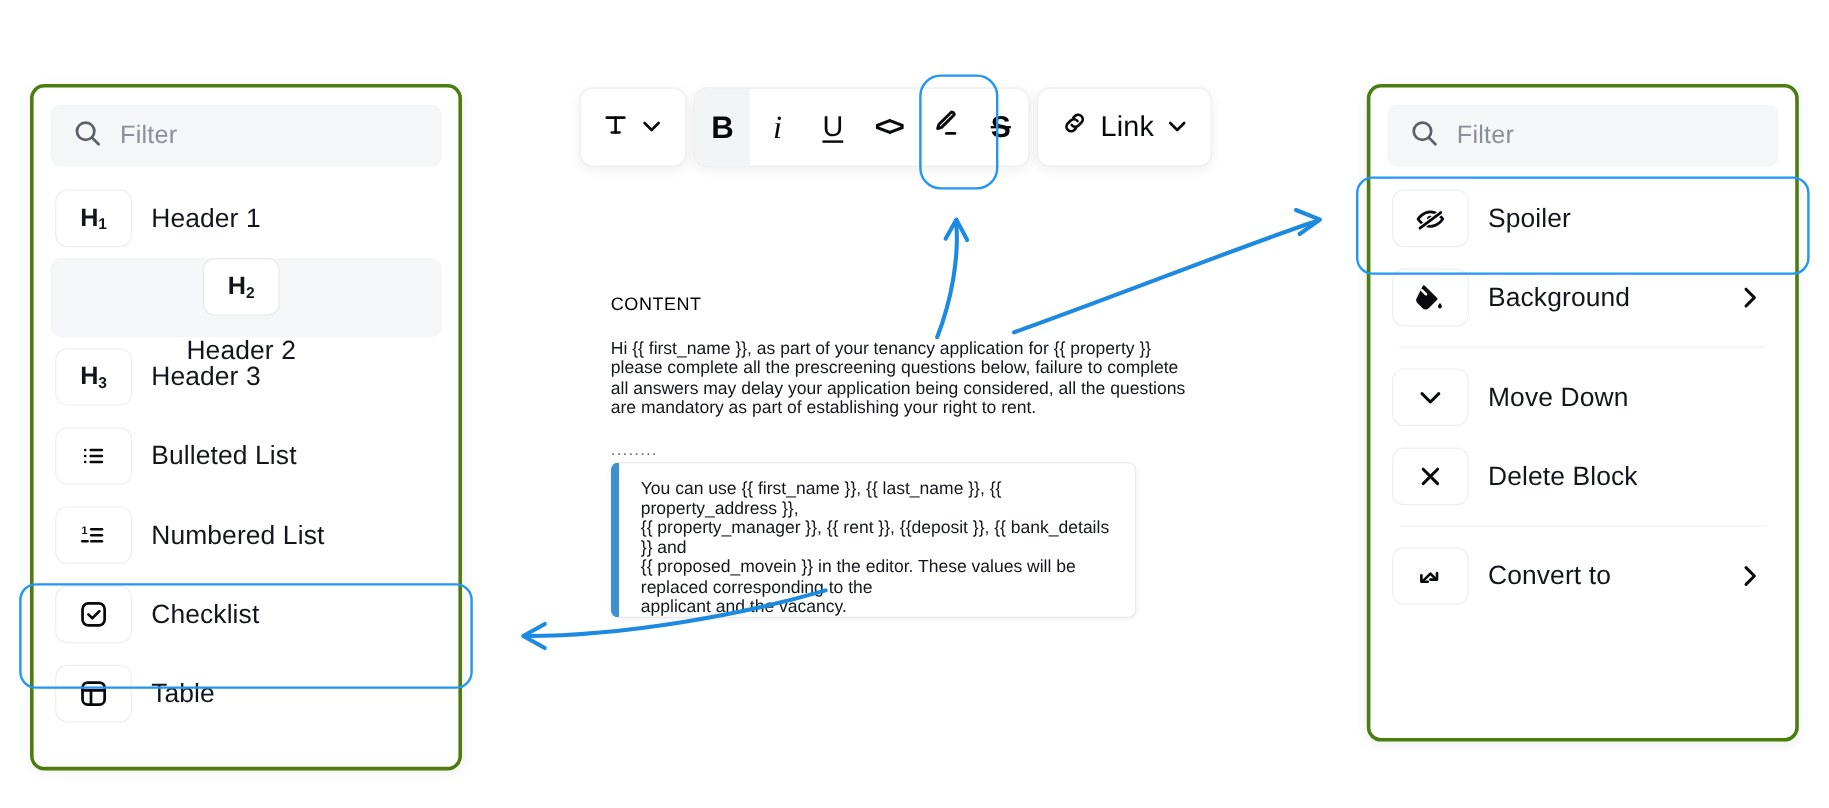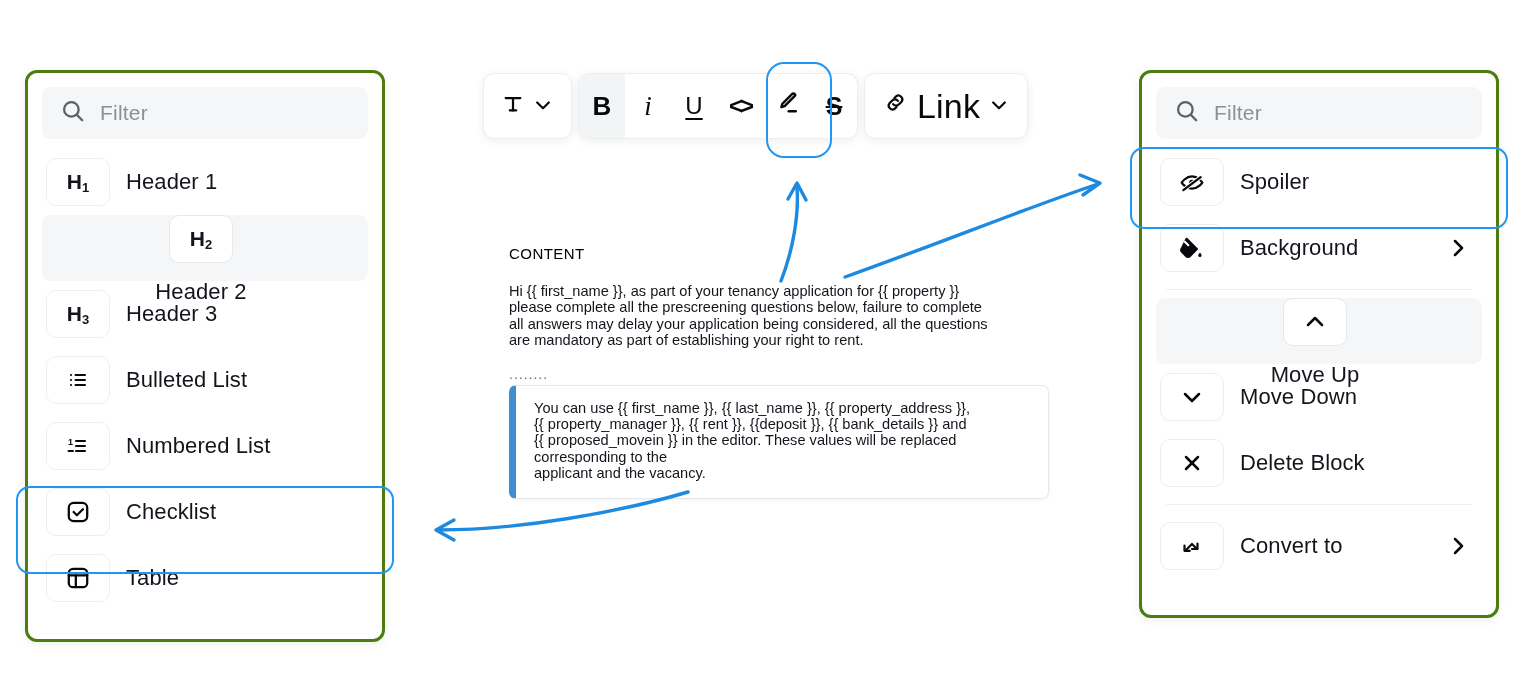--- a/index.html
+++ b/index.html
@@ -110,21 +110,21 @@
     padding: 0 10px;
     display: flex;
     align-items: center;
     justify-content: center;
     gap: 9px;
     color: #07090c;
     font-size: 26px;
   }
   .tb-btn.active { background: #f2f4f5; }
   .tb-btn.wide { padding: 0 18px; }
-  .tb-label { font-size: 34px; color: #07090c; letter-spacing: .2px; }
+  .tb-label { font-size: 24px; color: #07090c; letter-spacing: .2px; }
 
   
   .content-area { position: absolute; }
   .content-kicker {
     font-size: 15px;
     color: #000000;
     letter-spacing: .45px;
     margin-bottom: 21px;
   }
   .content-para {
@@ -135,26 +135,26 @@
   }
   .dots {
     margin-top: 20px;
     font-size: 14px;
     letter-spacing: 1px;
     color: #6a7078;
     line-height: 10px;
   }
   .callout {
     margin-top: 6px;
-    width: 540px;
+    width: 438px;
     border: 1px solid #e6e8ea;
     border-left: 7px solid #3d8fd1;
     border-radius: 7px;
     background: #ffffff;
-    padding: 14px 16px 16px 18px;
+    padding: 14px 16px 0 18px;
     box-shadow: 0 1px 4px rgba(16,24,40,0.05);
   }
   .callout p {
     font-size: 14.6px;
     line-height: 16.4px;
     color: #12161c;
   }
 
   
   .arrows { position: absolute; inset: 0; pointer-events: none; }
@@ -360,28 +360,20 @@
       <span class="row-label">Background</span>
       <span class="row-chevron">
         <svg width="24" height="24" viewBox="0 0 24 24" fill="none" stroke="#07090c" stroke-width="2.5" stroke-linecap="round" stroke-linejoin="round">
             <polyline points="9,5 16,12 9,19"></polyline>
           </svg>
       </span>
     </div>
 
     <div class="divider"></div>
 
-    <div class="row hovered">
-      <div class="row-icon">
-        <svg width="24" height="24" viewBox="0 0 24 24" fill="none" stroke="#07090c" stroke-width="2.5" stroke-linecap="round" stroke-linejoin="round">
-            <polyline points="5,15 12,8 19,15"></polyline>
-          </svg>
-      </div>
-      <span class="row-label">Move Up</span>
-    </div>
 
     <div class="row">
       <div class="row-icon">
         <svg width="24" height="24" viewBox="0 0 24 24" fill="none" stroke="#07090c" stroke-width="2.5" stroke-linecap="round" stroke-linejoin="round">
             <polyline points="5,9 12,16 19,9"></polyline>
           </svg>
       </div>
       <span class="row-label">Move Down</span>
     </div>
 

